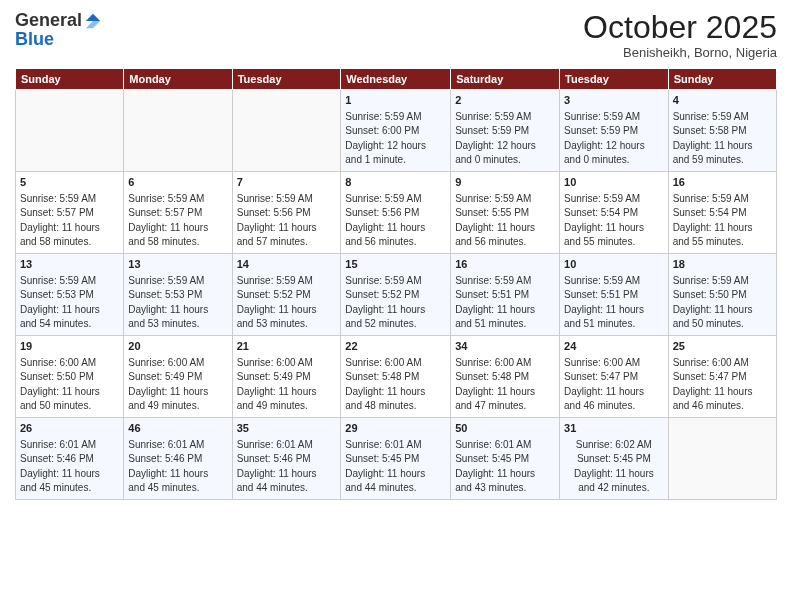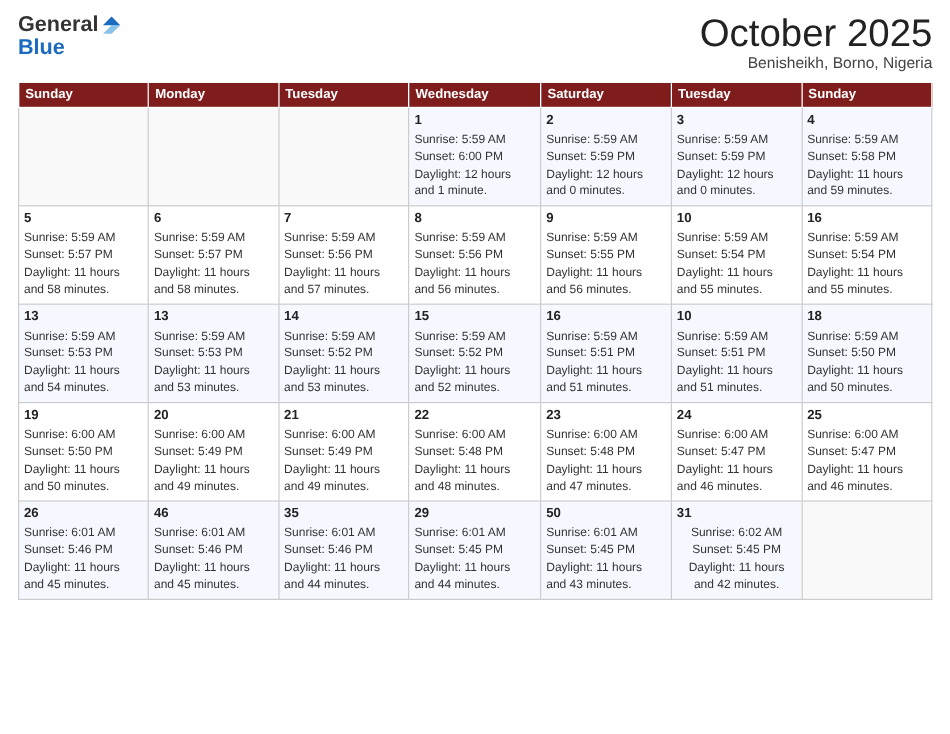--- a/index.html
+++ b/index.html
@@ -296,21 +296,21 @@
 and 49 minutes.</div>
           </td>
           <td>
             <span class="day-number">22</span>
             <div class="day-info" style="white-space: pre-line;">Sunrise: 6:00 AM
 Sunset: 5:48 PM
 Daylight: 11 hours
 and 48 minutes.</div>
           </td>
           <td>
-            <span class="day-number">23</span>
+            <span class="day-number">34</span>
             <div class="day-info" style="white-space: pre-line;">Sunrise: 6:00 AM
 Sunset: 5:48 PM
 Daylight: 11 hours
 and 47 minutes.</div>
           </td>
           <td>
             <span class="day-number">24</span>
             <div class="day-info" style="white-space: pre-line;">Sunrise: 6:00 AM
 Sunset: 5:47 PM
 Daylight: 11 hours

